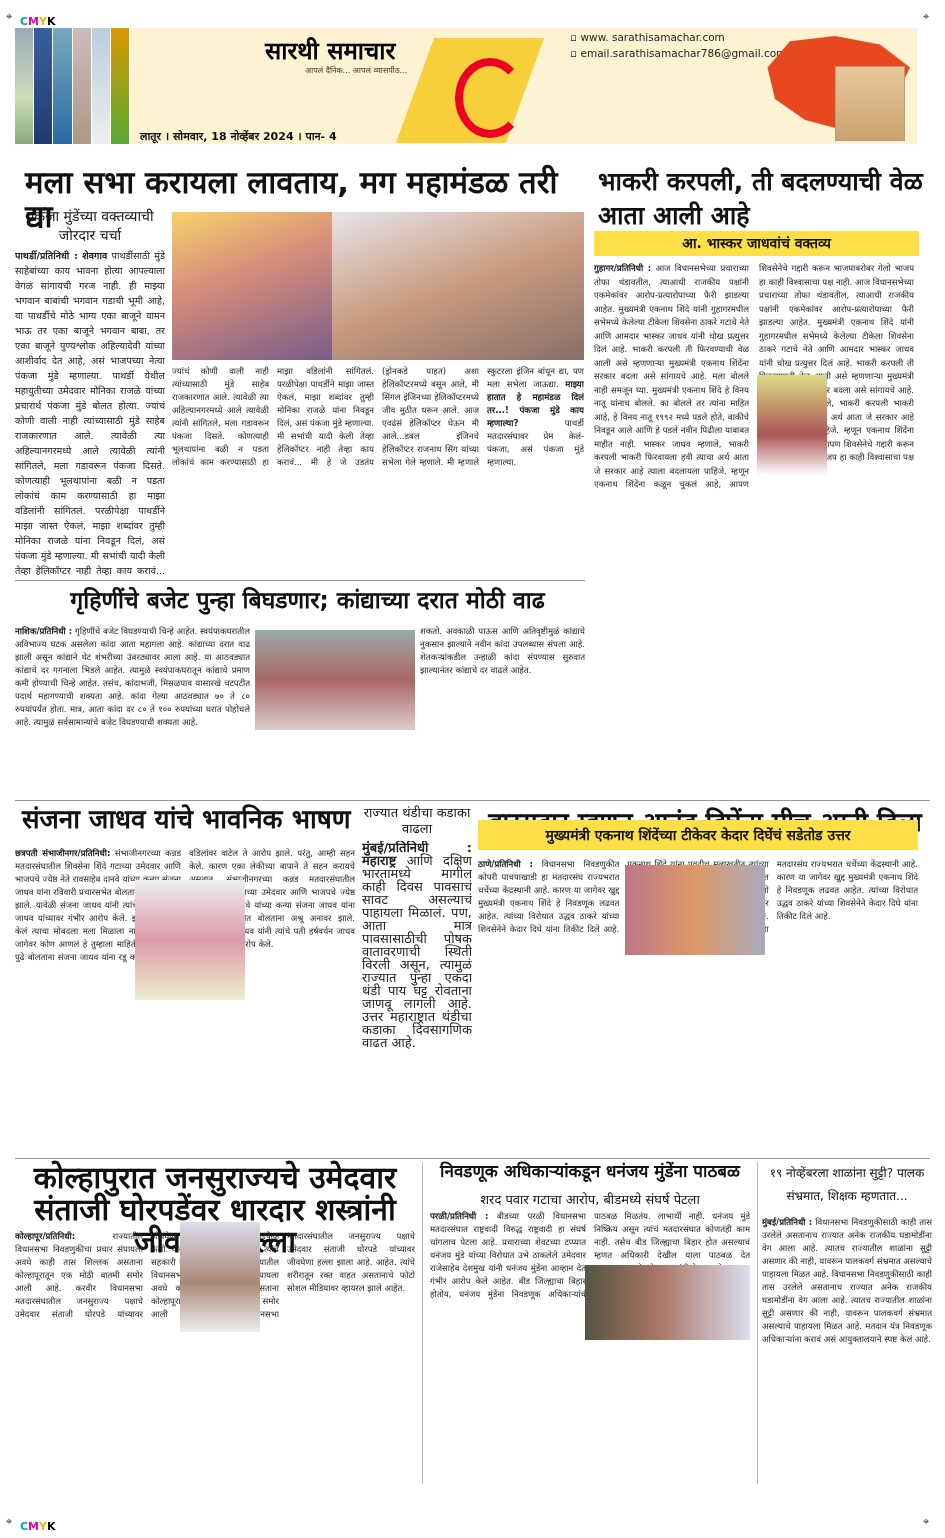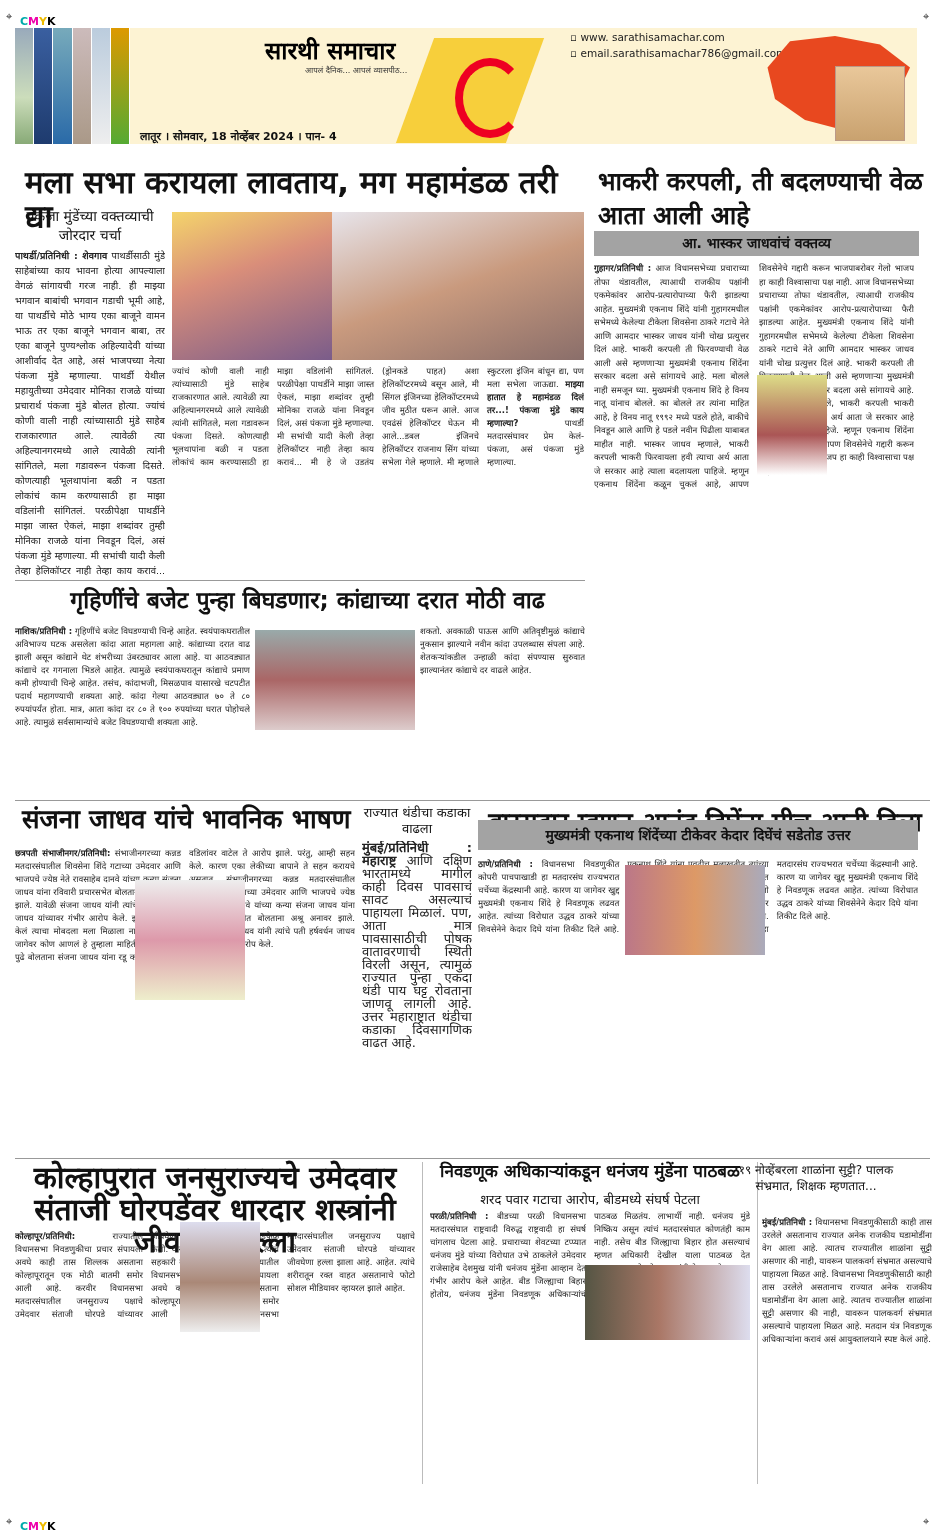--- a/index.html
+++ b/index.html
@@ -22,21 +22,21 @@
 .web{left:555px;top:3px;font-size:10.5px;color:#222}
 .web div{margin-bottom:4px}
 .mapshape{left:745px;top:8px;width:150px;height:105px;background:#e8481f;clip-path:polygon(5% 30%,20% 5%,50% 0%,80% 8%,100% 30%,90% 60%,70% 95%,30% 80%,10% 60%)}
 .building{left:820px;top:38px;width:70px;height:75px;background:linear-gradient(#e9c79a,#c9a26f);border:1px solid #b98}
 .dart{left:440px;top:30px;width:70px;height:80px;border-radius:50%;border:8px solid #e02;border-right-color:transparent}
 .yellowsweep{left:400px;top:10px;width:110px;height:105px;background:#f6c820;transform:skewX(-20deg);opacity:.85}
 .hl{font-weight:bold;color:#111;line-height:1.1}
 .sub{font-weight:normal;text-align:center}
 .col{font-size:9.5px;line-height:15px;color:#222;text-align:justify;overflow:hidden}
 .photo{background:linear-gradient(135deg,#c9a07a,#6b4f3a);}
-.band{background:#a3a3a3;text-align:center;font-weight:bold}
+.band{background:#fde047;text-align:center;font-weight:bold}
 .rule{background:#999}
 .vrule{width:1px;background:#bbb}
 </style>
 </head>
 <body>
 
 <div class="abs reg" style="left:6px;top:10px">⌖</div>
 <div class="abs cmyk" style="left:20px;top:10px">
   <span style="color:#0aa">C</span><span style="color:#e0a">M</span><span style="color:#eb0">Y</span><span style="color:#000">K</span>
 </div>
@@ -152,21 +152,21 @@
 <div class="abs col" style="left:430px;top:1210px;width:320px;height:275px;column-count:2;column-gap:8px;font-size:8.5px;line-height:13px">
   <b>परळी/प्रतिनिधी :</b>
   <span>बीडच्या परळी विधानसभा मतदारसंघात राष्ट्रवादी विरुद्ध राष्ट्रवादी हा संघर्ष चांगलाच पेटला आहे. प्रचाराच्या शेवटच्या टप्प्यात धनंजय मुंडे यांच्या विरोधात उभे ठाकलेले उमेदवार राजेसाहेब देशमुख यांनी धनंजय मुंडेंना आव्हान देत गंभीर आरोप केले आहेत. बीड जिल्ह्याचा बिहार होतोय, धनंजय मुंडेंना निवडणूक अधिकाऱ्यांचं पाठबळ मिळतंय.</span>
   <span>लाभार्थी नाही. धनंजय मुंडे निष्क्रिय असून त्यांचं मतदारसंघात कोणतंही काम नाही. तसेच बीड जिल्ह्याचा बिहार होत असल्याचं म्हणत अधिकारी देखील याला पाठबळ देत असल्याचा आरोप देशमुख यांनी केला आहे.</span>
   <span>आव्हान देशमुख यांनी दिलं. मी मॅनेज नसून त्यांचा... अस्तित्वाचीही राजेसाहेब देशमुख यांनी म्हटलं आहे.</span>
 </div>
 <div class="abs photo" style="left:585px;top:1265px;width:165px;height:75px;background:linear-gradient(90deg,#554 0%,#a76 45%,#dde 100%)"></div>
 
 <div class="abs vrule" style="left:757px;top:1162px;height:322px"></div>
 
-<div class="abs sub" style="left:731px;top:1162px;width:170px;font-size:12px;line-height:16px">१९ नोव्हेंबरला शाळांना सुट्टी? पालक संभ्रमात, शिक्षक म्हणतात...</div>
+<div class="abs sub" style="left:762px;top:1162px;width:170px;font-size:12px;line-height:23px">१९ नोव्हेंबरला शाळांना सुट्टी? पालक संभ्रमात, शिक्षक म्हणतात...</div>
 <div class="abs col" style="left:762px;top:1216px;width:170px;height:268px;font-size:8.5px;line-height:13px">
   <b>मुंबई/प्रतिनिधी :</b>
   <span>विधानसभा निवडणुकीसाठी काही तास उरलेले असतानाच राज्यात अनेक राजकीय घडामोडींना वेग आला आहे. त्यातच राज्यातील शाळांना सुट्टी असणार की नाही, यावरून पालकवर्ग संभ्रमात असल्याचे पाहायला मिळत आहे.</span>
   <span>विधानसभा निवडणुकीसाठी काही तास उरलेले असतानाच राज्यात अनेक राजकीय घडामोडींना वेग आला आहे. त्यातच राज्यातील शाळांना सुट्टी असणार की नाही, यावरून पालकवर्ग संभ्रमात असल्याचे पाहायला मिळत आहे.</span>
   <span>मतदान यंत्र निवडणूक अधिकाऱ्यांना करावं असं आयुक्तालयाने स्पष्ट केलं आहे.</span>
 </div>
 
 <div class="abs reg" style="left:6px;top:1515px">⌖</div>
 <div class="abs cmyk" style="left:20px;top:1515px">
   <span style="color:#0aa">C</span><span style="color:#e0a">M</span><span style="color:#eb0">Y</span><span style="color:#000">K</span>

